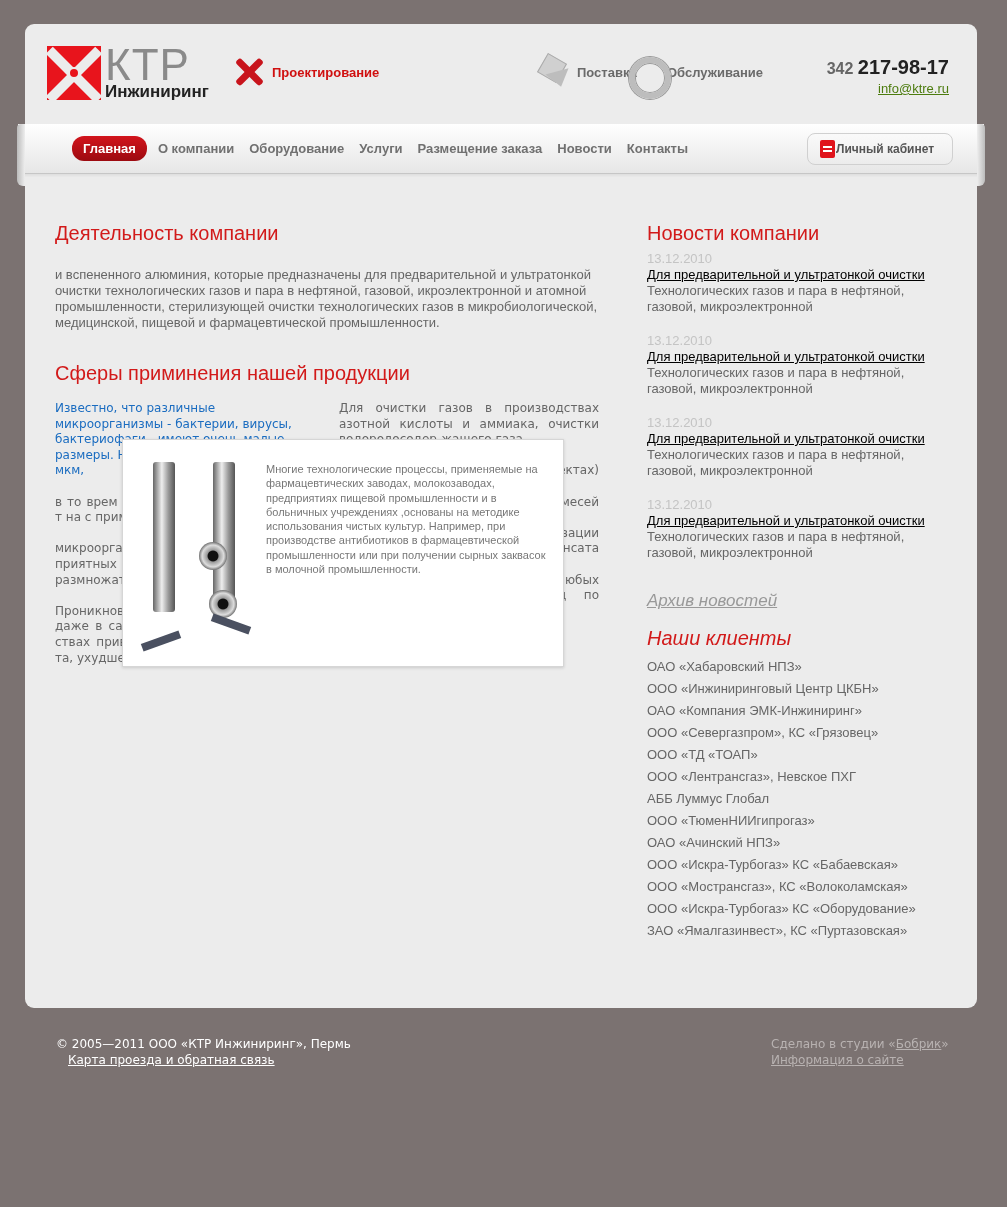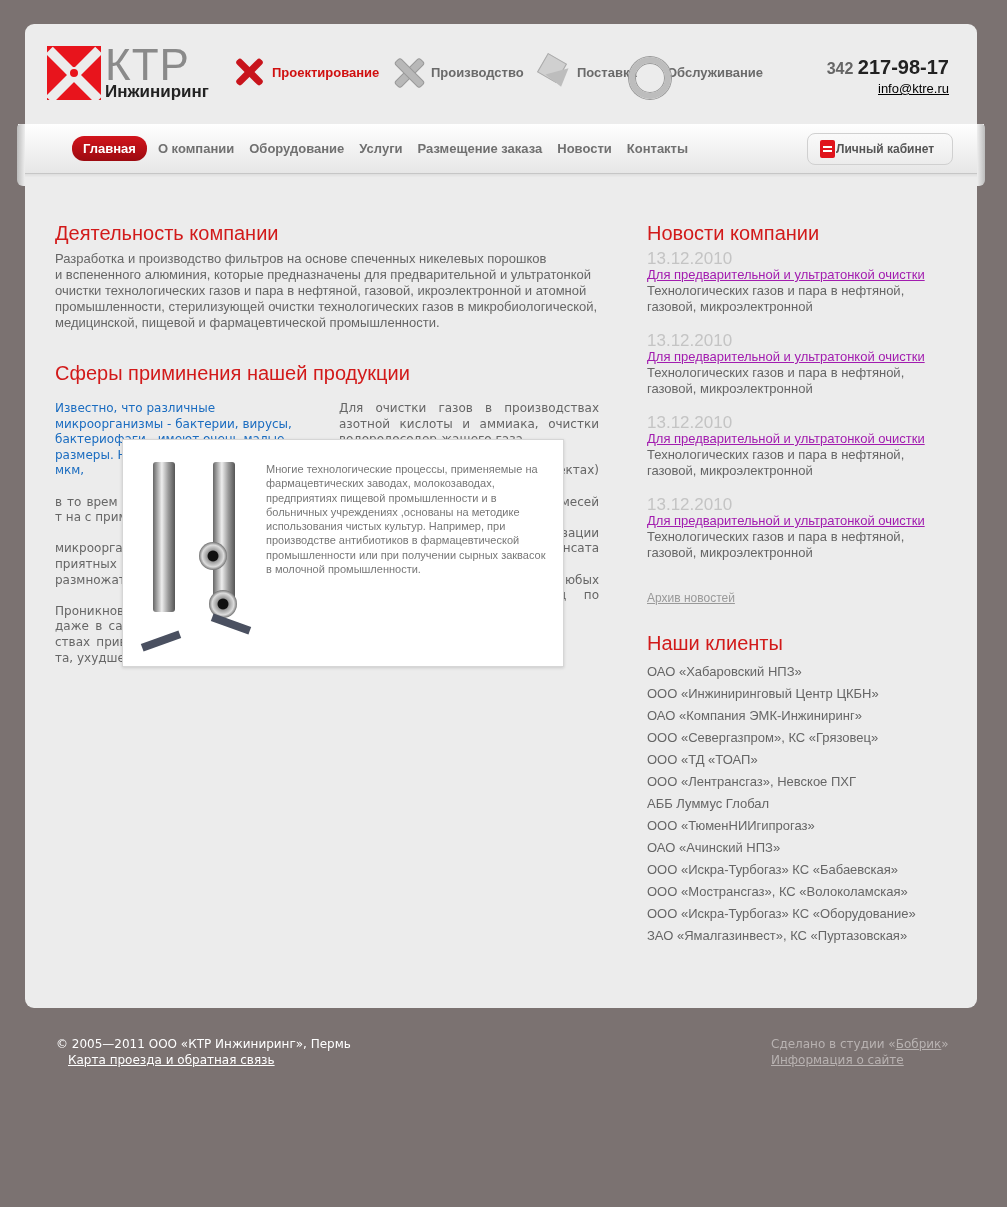--- a/index.html
+++ b/index.html
@@ -27,21 +27,21 @@
   .ico-tools-red::before { transform: rotate(45deg); } .ico-tools-red::after { transform: rotate(-45deg); }
   .ico-tools-grey::before, .ico-tools-grey::after { content:""; position:absolute; left:14px; top:0; width:7px; height:34px; background:#b8b8b8; border:1px solid #999; border-radius:3px; }
   .ico-tools-grey::before { transform: rotate(45deg); } .ico-tools-grey::after { transform: rotate(-45deg); }
   .ico-arrow::before { content:""; position:absolute; left:4px; top:2px; width:20px; height:20px; background:#d0d0d0; border:1px solid #aaa; transform: rotate(30deg); }
   .ico-arrow::after { content:""; position:absolute; left:10px; top:16px; border-left:12px solid transparent; border-right:12px solid transparent; border-top:16px solid #bdbdbd; transform: rotate(-15deg); }
   .ico-ring::before { content:""; position:absolute; left:2px; top:2px; width:30px; height:30px; border-radius:50%; border:6px solid #bdbdbd; box-shadow: inset 0 0 0 1px #999, 0 0 0 1px #999; }
 
   .phone { position: absolute; right: 28px; top: 32px; text-align: right; }
   .phone .code { font-size: 16px; color: #666; font-weight: bold; }
   .phone .num { font-size: 20px; color: #222; font-weight: bold; }
-  .email { display: block; font-size: 13px; color: #000000; text-decoration: underline; margin-top: 2px; }
+  .email { display: block; font-size: 13px; color: #4d7c0f; text-decoration: underline; margin-top: 2px; }
 
   
   .navbar { position: absolute; left: -7px; top: 100px; width: 966px; height: 50px; background: linear-gradient(#fff, #e6e6e6); border-bottom: 1px solid #c6c6c6; box-shadow: 0 2px 2px rgba(0,0,0,0.05); }
   .navbar::before { content:""; position:absolute; left:-1px; top:0; width:8px; height:62px; background: linear-gradient(90deg,#bbb,#eee); border-radius: 4px 0 0 6px; }
   .navbar::after { content:""; position:absolute; right:-1px; top:0; width:8px; height:62px; background: linear-gradient(90deg,#eee,#bbb); border-radius: 0 4px 6px 0; }
   .nav { position: absolute; left: 34px; top: 12px; display: flex; gap: 0; align-items: center; padding-left: 20px; }
   .nav a { font-size: 13px; font-weight: bold; color: #707070; text-decoration: none; padding: 5px 7px; margin-right: 1px; font-family: "Liberation Sans", sans-serif; }
   .nav a.active { background: linear-gradient(#d2141c, #9c0a10); color: #fff; border-radius: 12px; padding: 5px 11px; margin-right: 4px; }
   .cabinet { position: absolute; right: 31px; top: 9px; width: 146px; height: 32px; border: 1px solid #d0d0d0; border-radius: 8px; background: linear-gradient(#fafafa,#ececec); display:flex; align-items:center; gap: 1px; padding-left: 12px; font-size: 12px; font-weight: bold; color: #555; }
   .cabinet .doc { width: 15px; height: 18px; background: #e0141c; border-radius: 2px; position: relative; }
@@ -61,25 +61,25 @@
   .popup .img { position: absolute; left: 18px; top: 12px; width: 116px; height: 205px; }
   .popup .text { position: absolute; left: 143px; top: 22px; width: 282px; font-size: 11px; line-height: 14.3px; color: #777; }
 
   .filter-pipe { position:absolute; width: 22px; background: linear-gradient(90deg,#666,#eee 40%,#999 70%,#555); border-radius: 3px; }
   .filter-flange { position:absolute; width: 28px; height: 28px; border-radius: 50%; background: radial-gradient(#111 25%, #999 30%, #ddd 55%, #777 70%); }
   .filter-foot { position:absolute; height: 8px; background:#4a5060; }
 
   
   .side { position: absolute; left: 622px; top: 198px; width: 300px; }
   .news-item { margin-bottom: 18px; }
-  .news-date { font-size: 17px; color: #c4c4c4; line-height: 16px; }
-  .news-link { font-size: 13px; color: #a21caf; text-decoration: underline; display: block; line-height: 16px; }
+  .news-date { font-size: 13px; color: #c4c4c4; line-height: 16px; }
+  .news-link { font-size: 13px; color: #000000; text-decoration: underline; display: block; line-height: 16px; }
   .news-desc { font-size: 13px; color: #666; line-height: 16px; }
-  .archive { font-size: 12px; color: #999; text-decoration: underline; display: inline-block; margin-top: 12px; }
-  .clients-title { margin-top: 26px; }
+  .archive { font-size: 17px; color: #999; text-decoration: underline; display: inline-block; margin-top: 12px; font-style: italic; }
+  .clients-title { margin-top: 16px; font-style: italic; }
   .clients { list-style: none; margin-top: 4px; }
   .clients li { font-size: 13px; color: #666; line-height: 22px; }
 
   
   .footer-left { position: absolute; left: 56px; top: 1036px; font-family: "DejaVu Sans", sans-serif; font-size: 12px; color: #fff; line-height: 16px; }
   .footer-left a { display: block; margin-left: 12px; color: #fff; text-decoration: underline; }
   .footer-right { position: absolute; left: 771px; top: 1036px; font-family: "DejaVu Sans", sans-serif; font-size: 12px; color: #b8b2b1; line-height: 16px; }
   .footer-right a { color: #b8b2b1; text-decoration: underline; }
 </style>
 </head>
@@ -93,24 +93,20 @@
         <div class="s2"></div>
         <div class="dot"></div>
       </div>
     <div class="logo-ktr">КТР</div>
     <div class="logo-sub">Инжиниринг</div>
   </div>
 
   <div class="svc svc1 active">
     <span class="ico ico-tools-red"></span>
     <span>Проектирование</span>
-  </div>
-  <div class="svc svc2">
-    <span class="ico ico-tools-grey"></span>
-    <span>Производство</span>
   </div>
   <div class="svc svc3">
     <span class="ico ico-arrow"></span>
     <span>Поставка</span>
   </div>
   <div class="svc svc4">
     <span class="ico ico-ring"></span>
     <span>Обслуживание</span>
   </div>
 
@@ -133,21 +129,21 @@
     <div class="cabinet">
       <span class="doc"></span>
       <span>Личный кабинет</span>
     </div>
   </div>
 
   <div class="main">
     <section class="activity">
       <h2>Деятельность компании</h2>
       <p>
-        <span>Разработка и производство фильтров на основе спеченных никелевых порошков</span><br>
+        <br>
         <span>и вспененного алюминия, которые предназначены для предварительной и ультратонкой</span><br>
         <span>очистки технологических газов и пара в нефтяной, газовой, икроэлектронной и атомной</span><br>
         <span>промышленности, стерилизующей очистки технологических газов в микробиологической,</span><br>
         <span>медицинской, пищевой и фармацевтической промышленности.</span>
       </p>
     </section>
 
     <section class="spheres">
       <h2>Сферы приминения нашей продукции</h2>
       <div class="cols">

